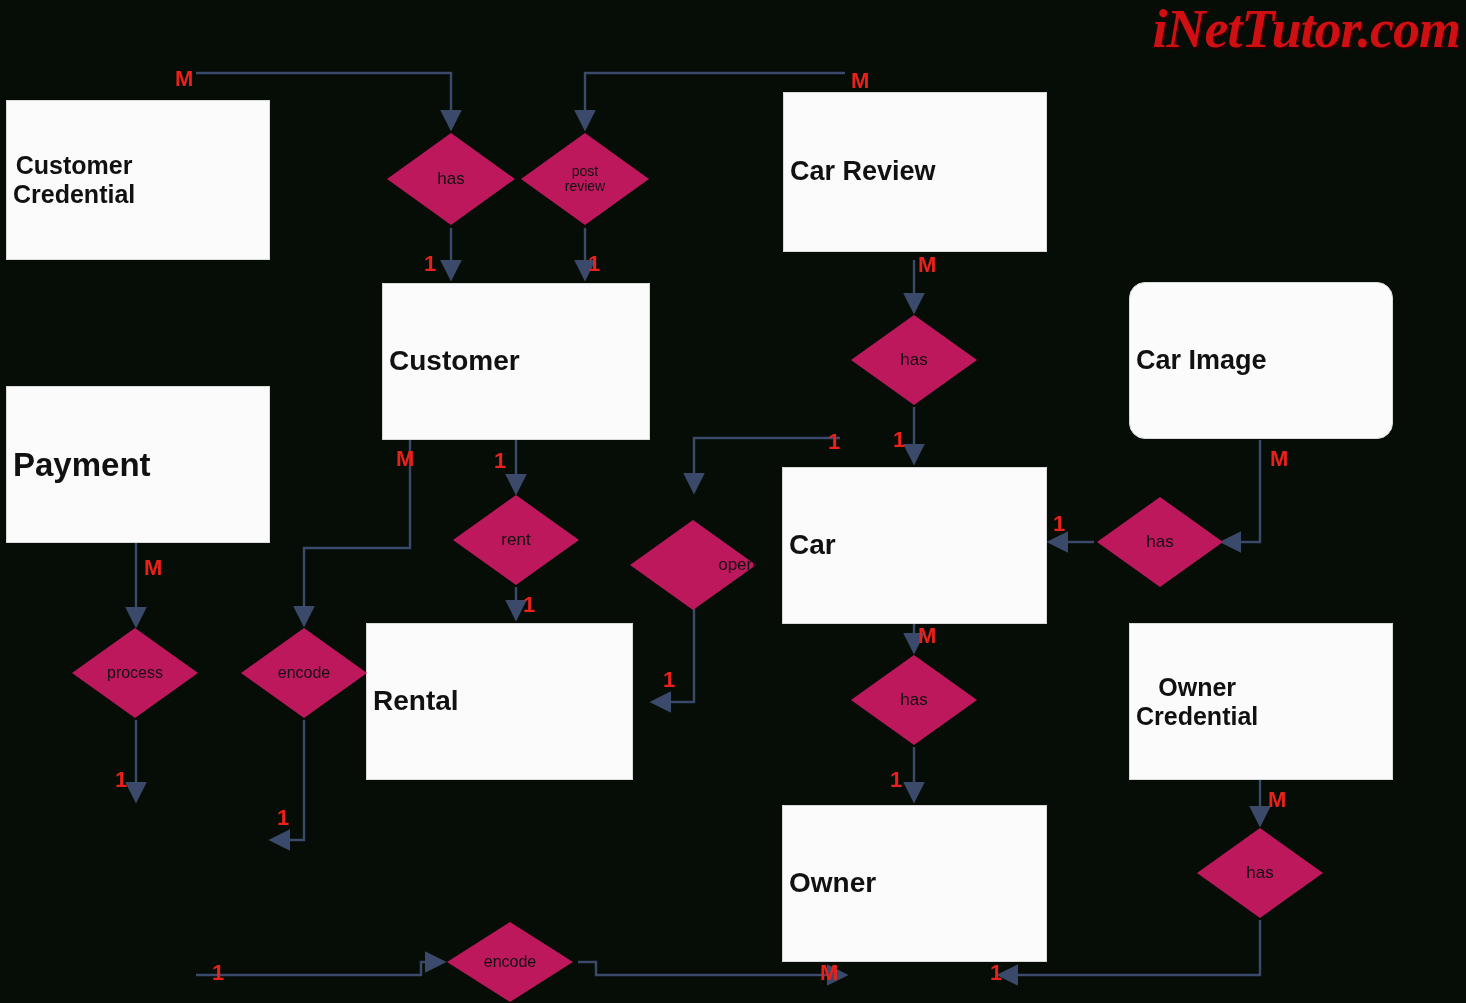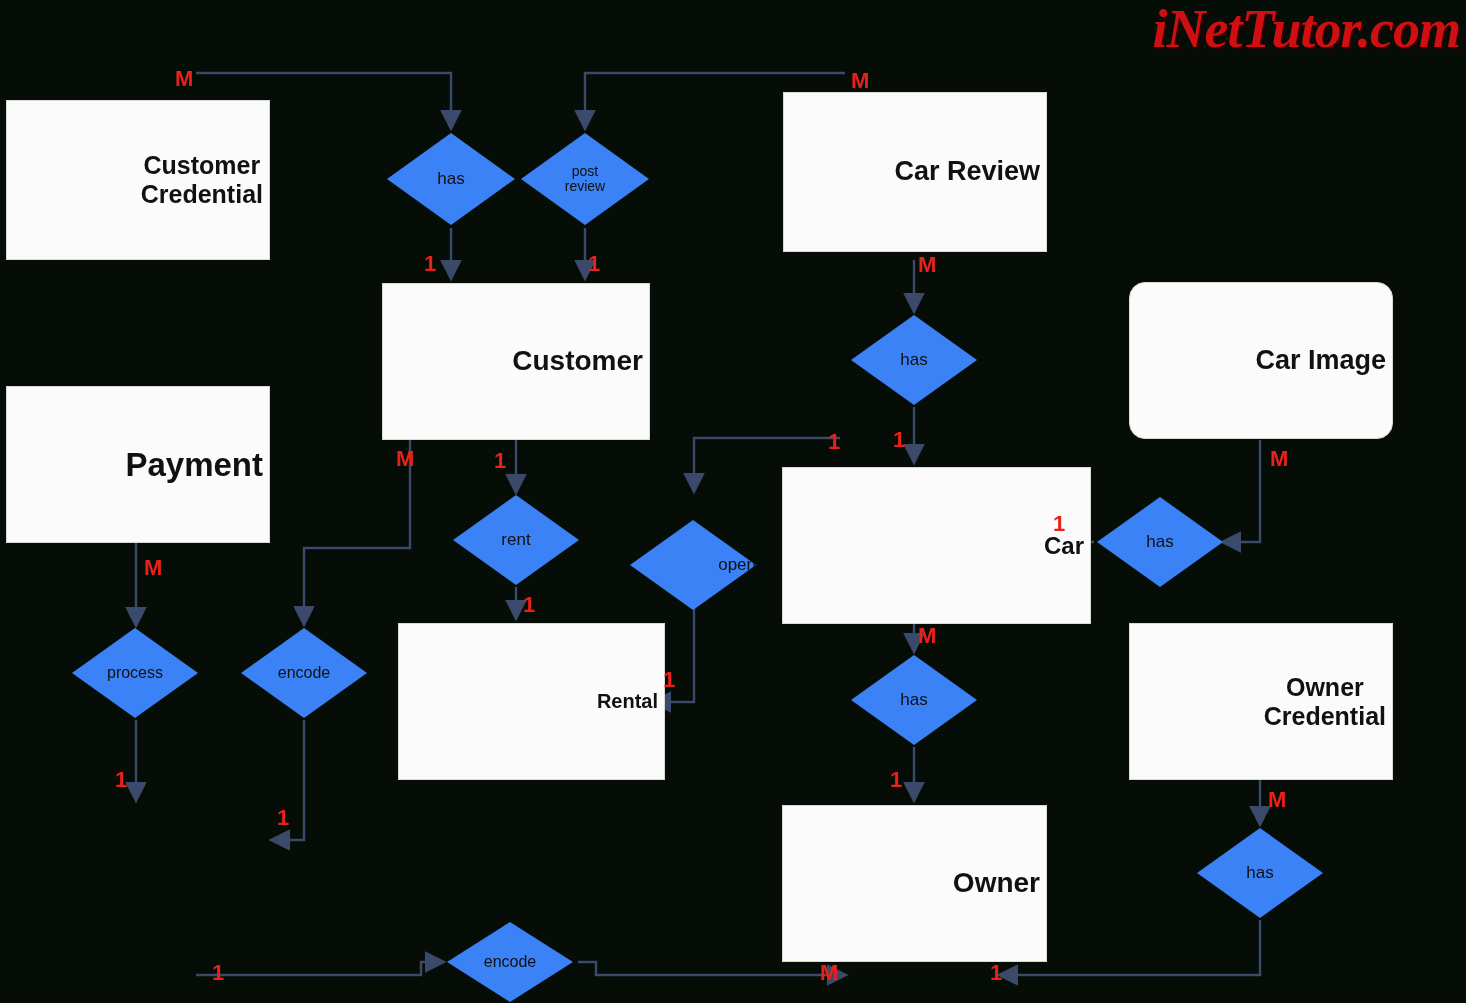--- a/index.html
+++ b/index.html
@@ -1,22 +1,22 @@
 <!DOCTYPE html>
 <html><head>
 <meta charset="utf-8">
 <style>
   html,body{margin:0;padding:0;background:#050d06;}
   #page{position:relative;width:1466px;height:1003px;background:#050d06;overflow:hidden;
         font-family:"Liberation Sans", sans-serif;}
   .entity{position:absolute;background:#fbfbfb;border:1px solid #d9d9d9;
-          display:flex;align-items:center;justify-content:flex-end;text-align:center;
+          display:flex;align-items:center;justify-content:flex-start;text-align:center;
           color:#111;font-weight:bold;line-height:1.15;}
   .entity span{display:block;padding:0 6px;}
-  .diamond{position:absolute;background:#3b82f6;
+  .diamond{position:absolute;background:#be185d;
            display:flex;align-items:center;justify-content:center;text-align:center;
            color:#111;line-height:1.05;
            clip-path:polygon(50% 0%,100% 50%,50% 100%,0% 50%);}
   .diamond span{display:block;}
   .card{position:absolute;color:#e8211b;font-weight:bold;font-size:22px;line-height:1;}
   .wm{position:absolute;right:6px;top:-2px;color:#cf0f12;font-weight:bold;
       font-style:italic;font-size:54px;letter-spacing:-1px;
       font-family:"Liberation Serif", serif;
       text-shadow:2px 2px 0 #2a0000;}
   svg.lines{position:absolute;left:0;top:0;width:1466px;height:1003px;pointer-events:none;}
@@ -78,24 +78,24 @@
   </div>
   <div class="entity" style="left:783px;top:92px;width:262px;height:158px;font-size:27px;">
     <span>Car Review</span>
   </div>
   <div class="entity" style="left:1129px;top:282px;width:262px;height:155px;font-size:27px;border-radius:16px;">
     <span>Car Image</span>
   </div>
   <div class="entity" style="left:6px;top:386px;width:262px;height:155px;font-size:33px;">
     <span>Payment</span>
   </div>
-  <div class="entity" style="left:782px;top:467px;width:263px;height:155px;font-size:24px;padding-left:44px;">
+  <div class="entity" style="left:782px;top:467px;width:263px;height:155px;font-size:28px;">
     <span>Car</span>
   </div>
-  <div class="entity" style="left:398px;top:623px;width:265px;height:155px;font-size:20px;">
+  <div class="entity" style="left:366px;top:623px;width:265px;height:155px;font-size:28px;">
     <span>Rental</span>
   </div>
   <div class="entity" style="left:1129px;top:623px;width:262px;height:155px;font-size:25px;">
     <span style="white-space: pre-line;">Owner
 Credential</span>
   </div>
   <div class="entity" style="left:782px;top:805px;width:263px;height:155px;font-size:28px;">
     <span>Owner</span>
   </div>
 

